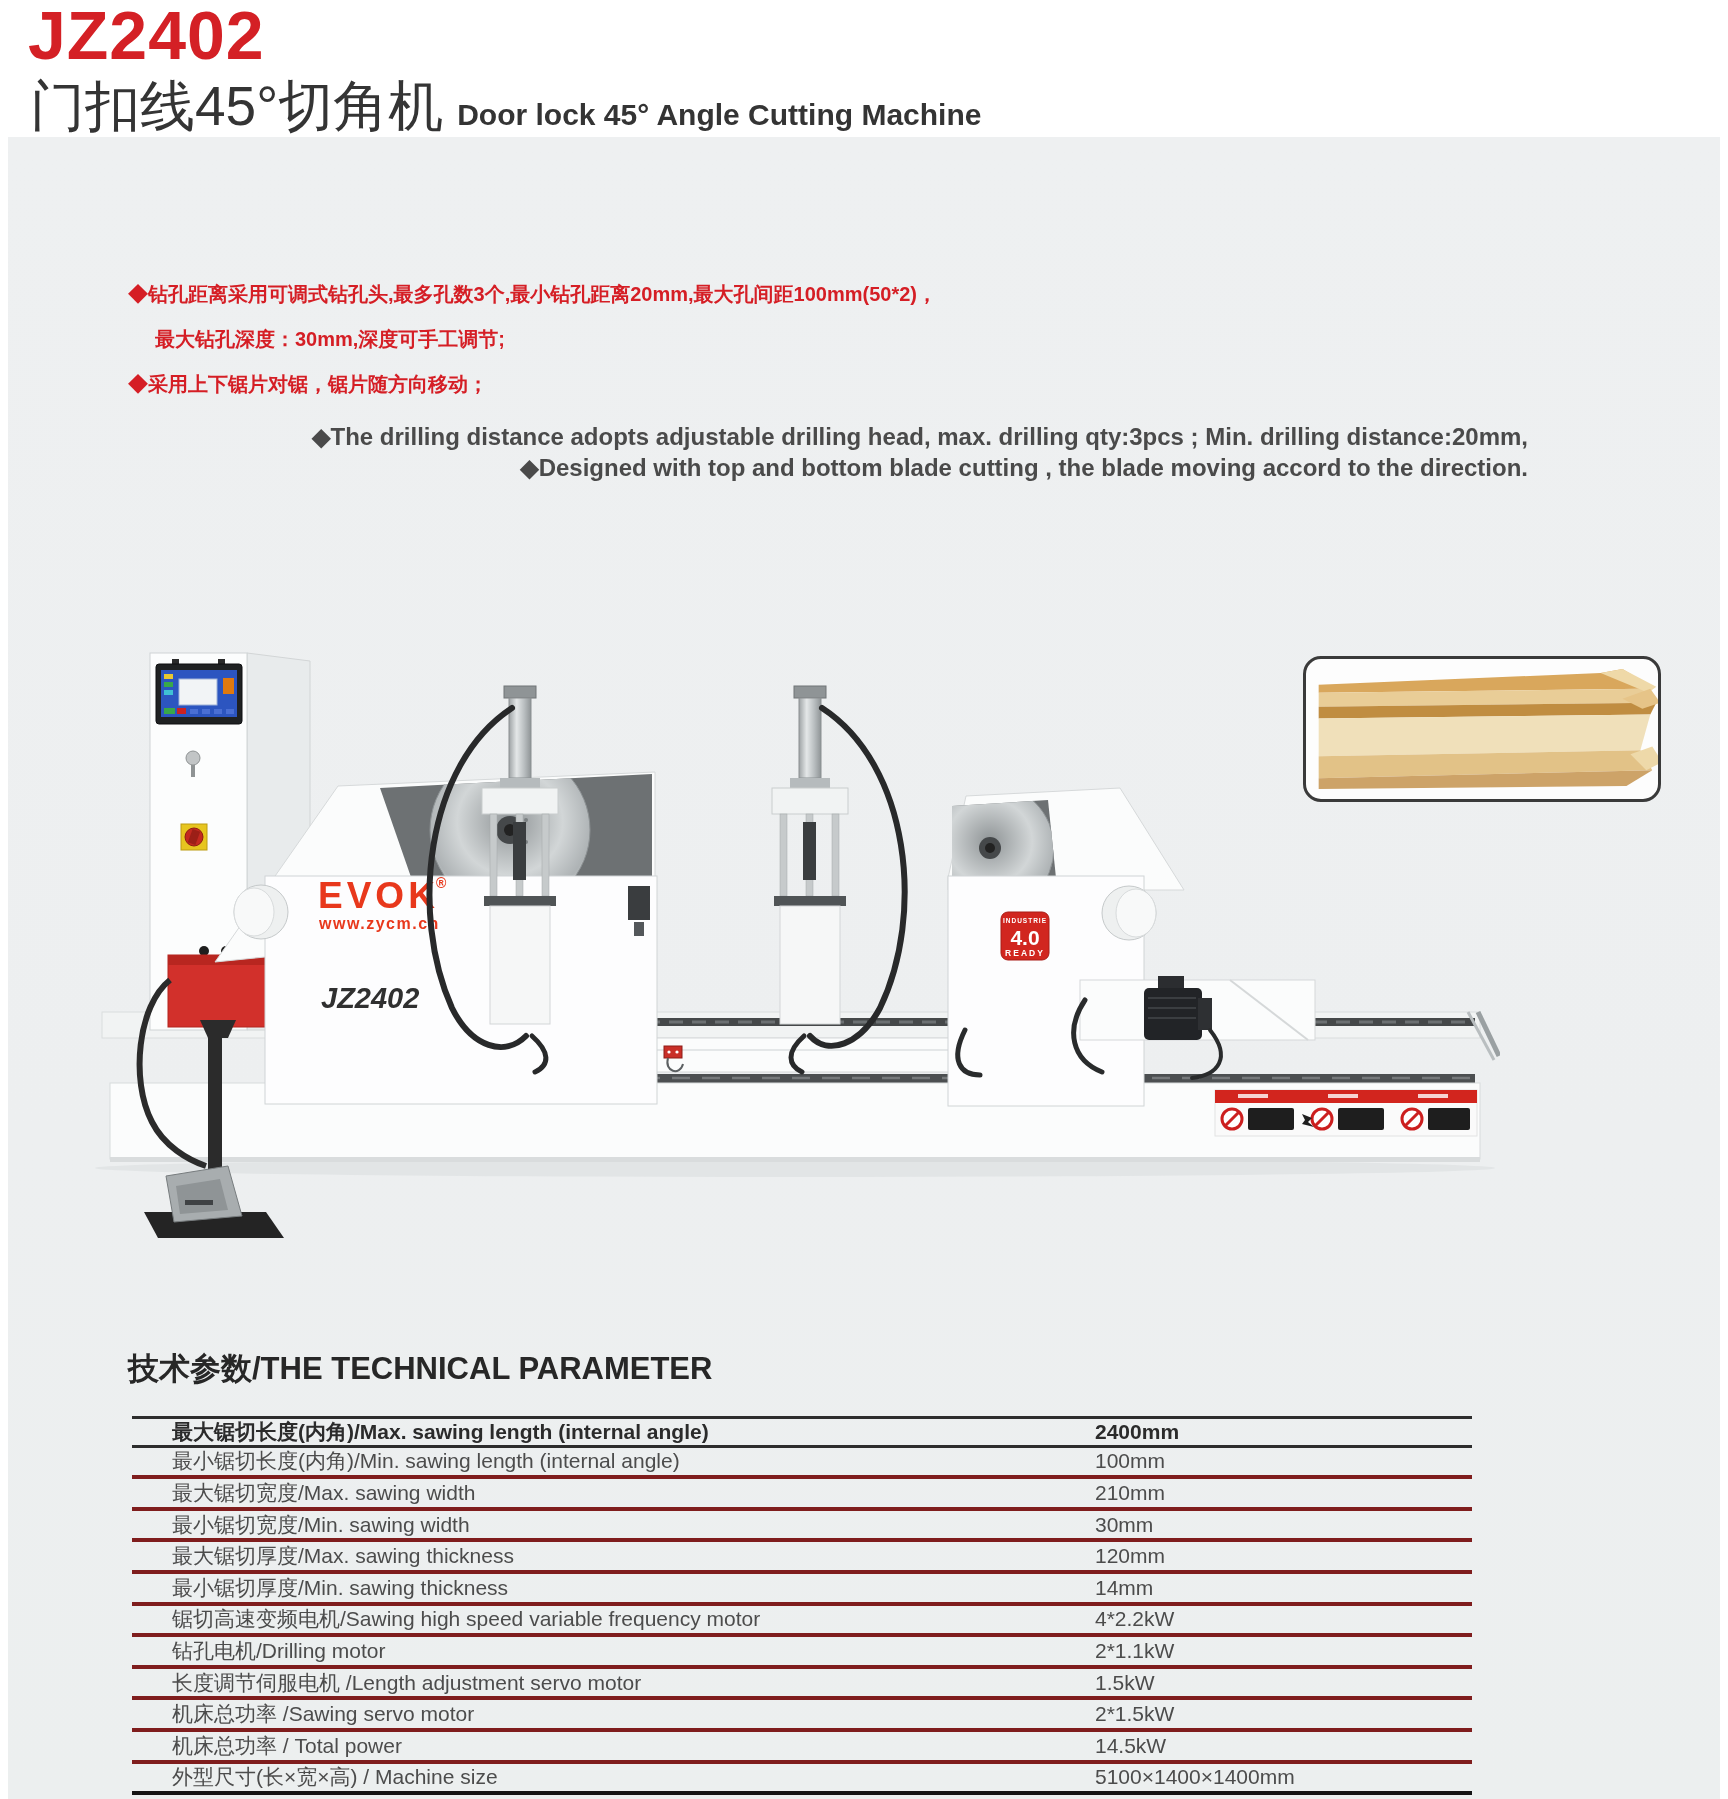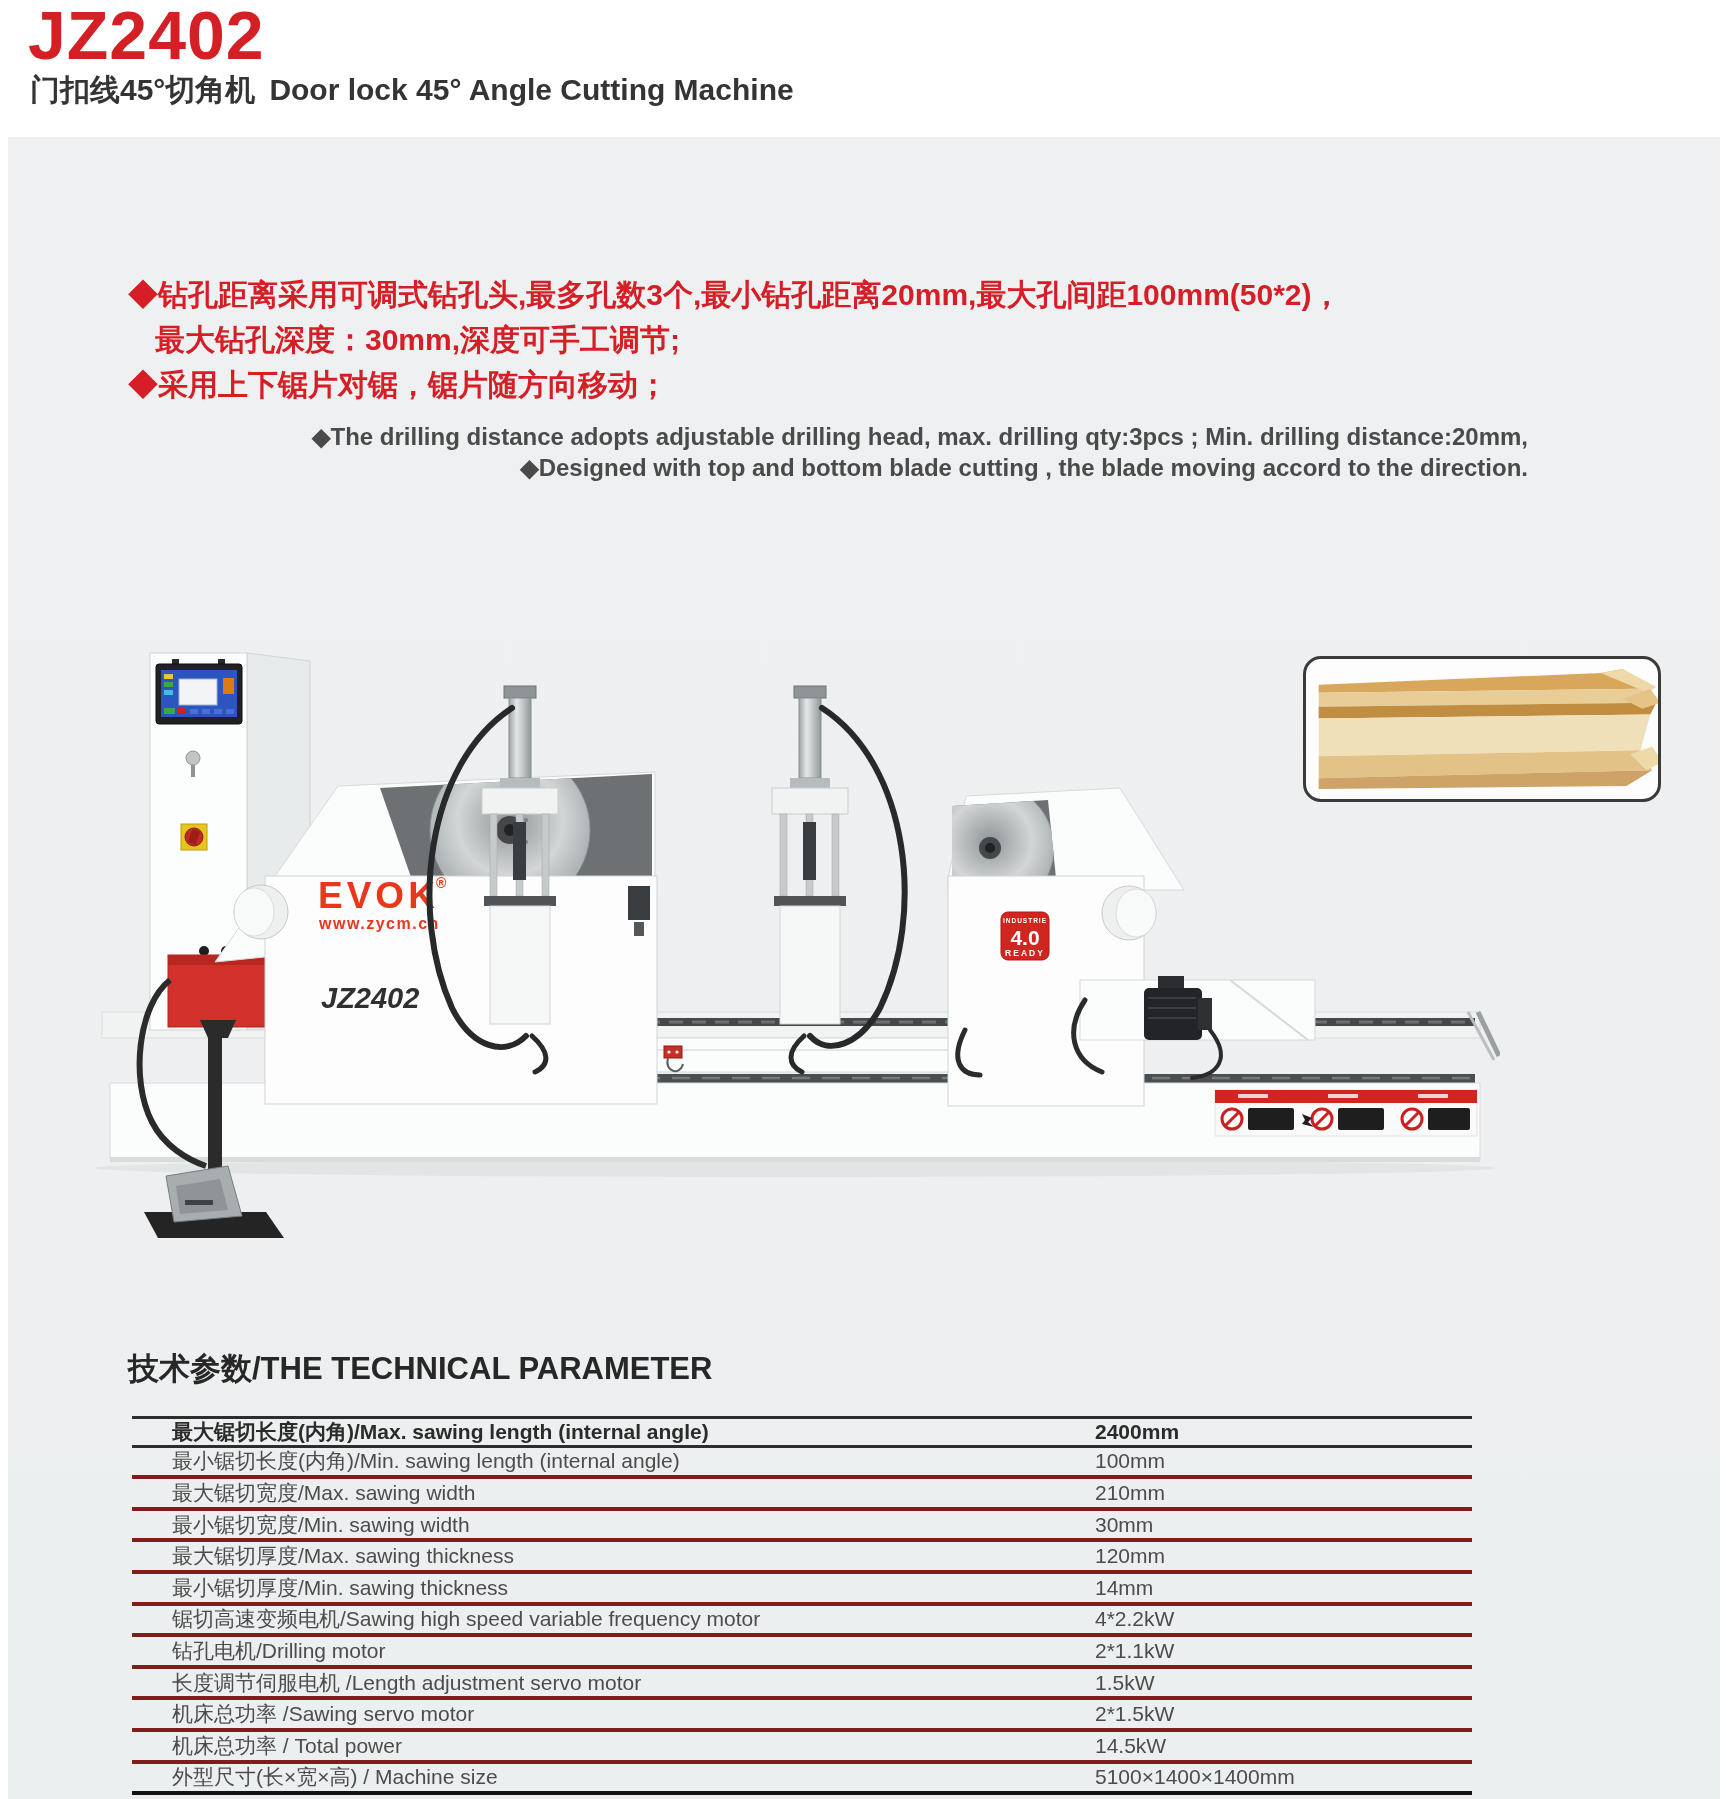--- a/index.html
+++ b/index.html
@@ -9,33 +9,33 @@
     font-family:"Liberation Sans", sans-serif;
   }
   .page { position:absolute; inset:0; }
 
   
   .model-title {
     position:absolute; left:28px; top:-4px;
     font-size:68px; font-weight:900; color:#d42025; letter-spacing:1px;
   }
   .subtitle { position:absolute; left:30px; top:70px; display:flex; align-items:baseline; gap:14px; white-space:nowrap; }
-  .subtitle .cn { font-size:30px; font-weight:700; color:#343434; }
+  .subtitle .cn { font-size:55px; font-weight:400; color:#343434; }
   .subtitle .en { font-size:30px; font-weight:900; color:#343434; }
 
   
   .content {
     position:absolute; left:8px; top:137px; width:1712px; height:1662px;
     background:linear-gradient(180deg,#eef0f1 0%, #edeff0 60%, #ecefef 100%);
   }
 
   
   .features { position:absolute; left:128px; top:272px; width:1400px; }
   .fline { white-space:nowrap; }
-  .fline.cn  { font-size:30px; font-weight:700; color:#d51e25; line-height:45px; }
+  .fline.cn  { font-size:20px; font-weight:700; color:#d51e25; line-height:45px; }
   .fline.en  { font-size:24px; font-weight:700; color:#4a4a4a; line-height:31px;text-align:right; }
   .fline.gap { margin-top:14px; }
   .fline.indent { padding-left:27px; }
 
   
   .machine { position:absolute; left:80px; top:560px; width:1420px; height:720px; }
 
   
   .inset {
     position:absolute; left:1303px; top:656px; width:358px; height:146px;

